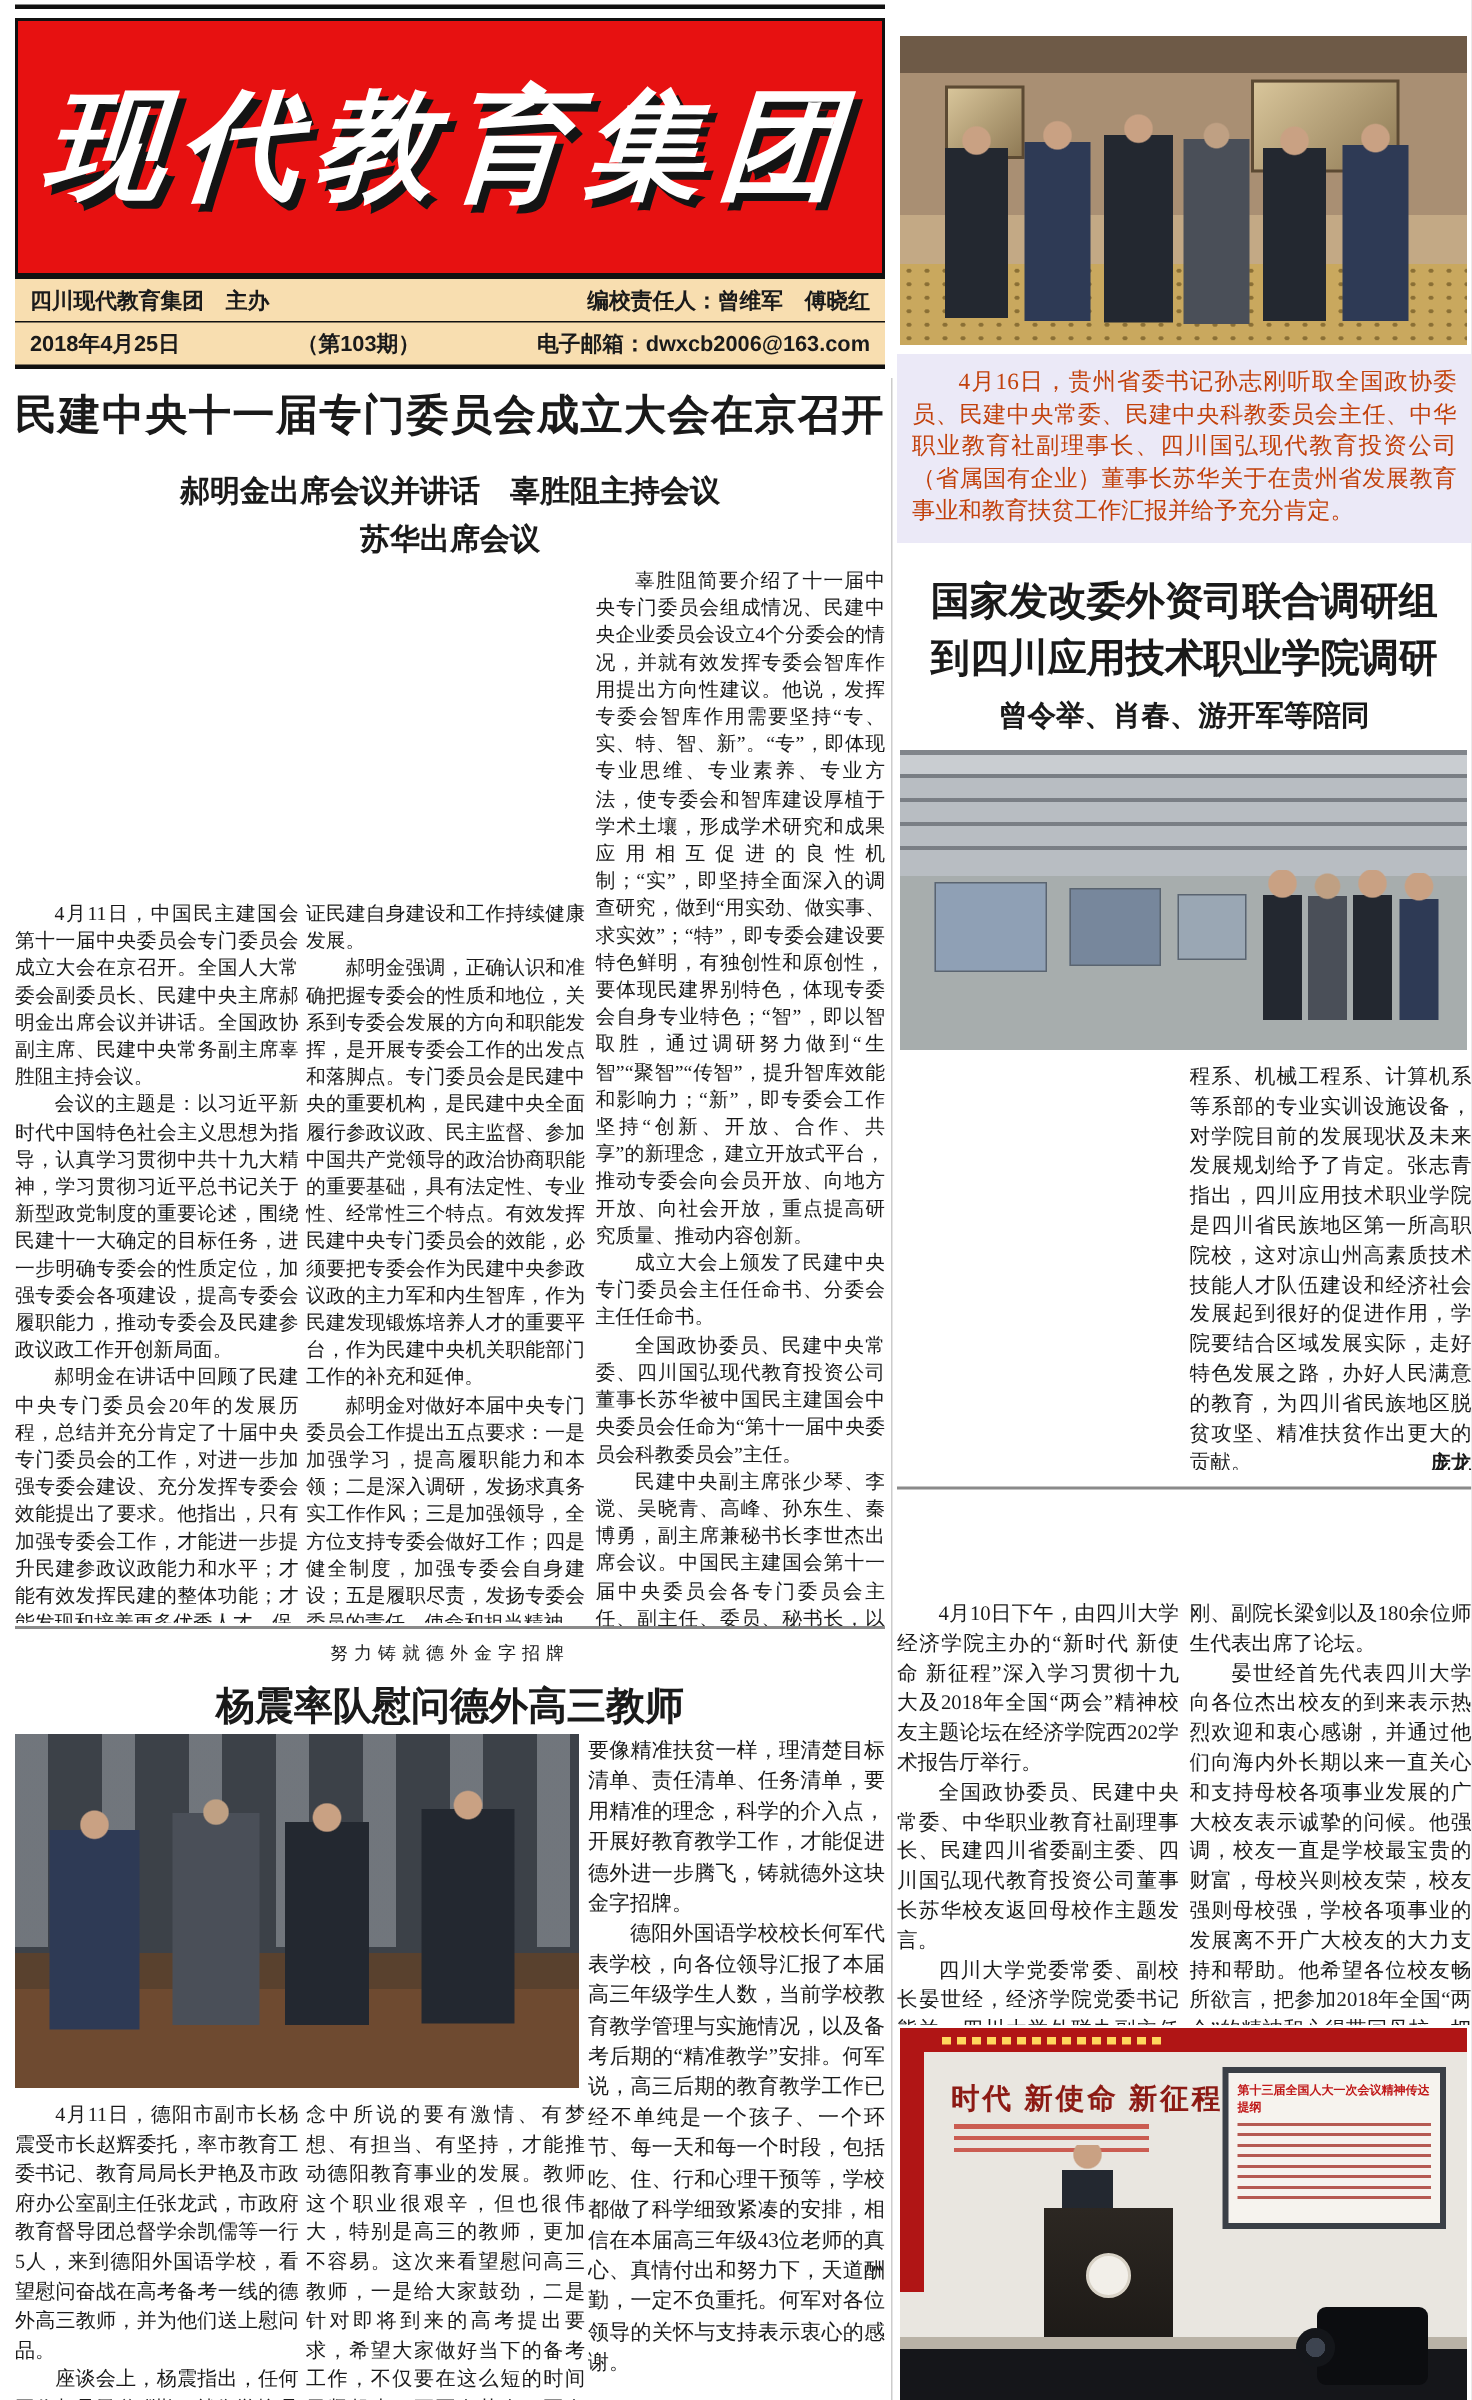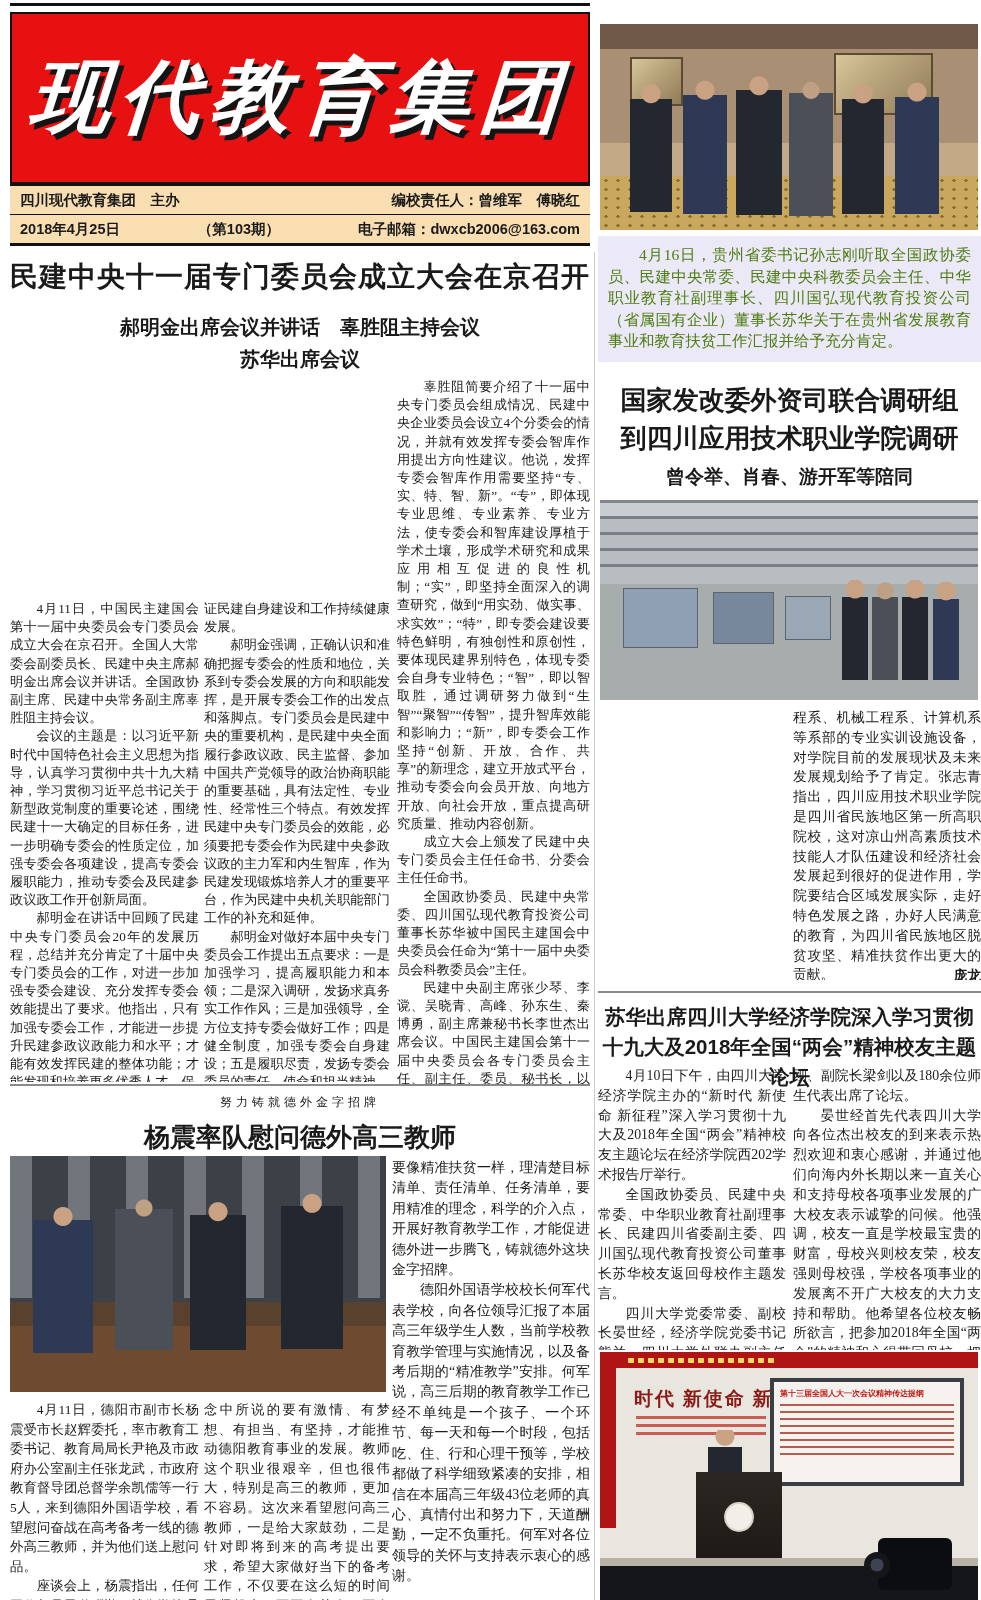--- a/index.html
+++ b/index.html
@@ -69,39 +69,39 @@
   .photo-forum { left:600px; top:1352px; width:378px; height:248px; background:#e9e6e0; }
   .photo-forum .topbanner { position:absolute; left:0; top:0; width:100%; height:16px; background:#b01515;
     display:flex; align-items:center; padding-left:28px; }
   .photo-forum .topbanner i { display:block; width:150px; height:5px;
     background:repeating-linear-gradient(90deg,#ffd75e 0 6px, rgba(0,0,0,0) 6px 10px); }
   .photo-forum .sidebanner { position:absolute; left:0; top:16px; width:16px; height:160px; background:#b01515; }
   .photo-forum .walltext { position:absolute; left:34px; top:34px; width:200px; color:#8c1a14;
     font-weight:bold; font-size:19px; letter-spacing:2px; }
   .photo-forum .wallsub { position:absolute; left:36px; top:64px; width:130px; height:22px;
     background:repeating-linear-gradient(180deg,#c33a2e 0 3px, rgba(0,0,0,0) 3px 8px); opacity:.8; }
-  .photo-forum .screen { position:absolute; right:14px; top:26px; width:194px; height:108px;
+  .photo-forum .screen { position:absolute; right:14px; top:26px; width:149px; height:108px;
     background:#f6f3ee; border:4px solid #3a3f46; padding:6px; }
   .photo-forum .screen .stitle { color:#c01818; font-size:8px; font-weight:bold; line-height:11px; }
   .photo-forum .screen .slines { margin-top:5px; height:52px;
     background:repeating-linear-gradient(180deg, rgba(160,40,30,.75) 0 2px, rgba(0,0,0,0) 2px 7px); }
   .photo-forum .podium { position:absolute; left:96px; top:120px; width:86px; height:96px;
     background:linear-gradient(180deg,#2c2722,#1c1916); }
   .photo-forum .emblem { position:absolute; left:124px; top:150px; width:30px; height:30px; border-radius:50%;
     background:#f2efe9; border:2px solid #d8d2c6; }
   .photo-forum .floorline { position:absolute; left:0; bottom:34px; width:100%; height:8px; background:#b9b2a6; }
   .photo-forum .fg { position:absolute; left:0; bottom:0; width:100%; height:34px; background:#15161a; }
   .photo-forum .camera { position:absolute; right:26px; bottom:10px; width:74px; height:52px; background:#0c0d10; border-radius:6px; }
   .photo-forum .lens { position:absolute; right:88px; bottom:22px; width:26px; height:26px; border-radius:50%;
     background:radial-gradient(circle,#3d4450 0 35%, #14161a 36%); }
 
   
   .caption {
     left:598px; top:236px; width:383px; height:126px;
-    background:#ebe9f7; color:#4d7c0f; font-size:15.5px; line-height:21.5px;
+    background:#ebe9f7; color:#c2410c; font-size:15.5px; line-height:21.5px;
     padding:8px 10px; text-align:justify; text-indent:2em;
   }
 
   
   .a1-headline { left:10px; top:258px; width:580px; text-align:center; font-weight:bold; font-size:28px; letter-spacing:1px; }
   .a1-sub1 { left:10px; top:314px; width:580px; text-align:center; font-weight:bold; font-size:20px; }
   .a1-sub2 { left:10px; top:346px; width:580px; text-align:center; font-weight:bold; font-size:20px; }
   .a2-head { left:598px; top:382px; width:383px; text-align:center; font-weight:bold; font-size:26px; line-height:38px;
     font-family:"Liberation Serif","DejaVu Serif",serif; }
   .a2-sub { left:598px; top:464px; width:383px; text-align:center; font-weight:bold; font-size:19px; }
@@ -209,24 +209,20 @@
     <div class="person p-navy" style="left:88%; top:41%; width:26px; height:98px;"></div>
   </div>
 
   <div class="col a2col a2c2">
     <p class="cont">程系、机械工程系、计算机系等系部的专业实训设施设备，对学院目前的发展现状及未来发展规划给予了肯定。张志青指出，四川应用技术职业学院是四川省民族地区第一所高职院校，这对凉山州高素质技术技能人才队伍建设和经济社会发展起到很好的促进作用，学院要结合区域发展实际，走好特色发展之路，办好人民满意的教育，为四川省民族地区脱贫攻坚、精准扶贫作出更大的贡献。</p>
     <div class="byline">庞龙</div>
   </div>
 
   <div class="abs hrule-right"></div>
 
-  <div class="abs a3-head heiti">
-    <div>苏华出席四川大学经济学院深入学习贯彻</div>
-    <div>十九大及2018年全国“两会”精神校友主题论坛</div>
-  </div>
   <div class="col a3col a3c1">
     <p>4月10日下午，由四川大学经济学院主办的“新时代 新使命 新征程”深入学习贯彻十九大及2018年全国“两会”精神校友主题论坛在经济学院西202学术报告厅举行。</p>
     <p>全国政协委员、民建中央常委、中华职业教育社副理事长、民建四川省委副主委、四川国弘现代教育投资公司董事长苏华校友返回母校作主题发言。</p>
     <p>四川大学党委常委、副校长晏世经，经济学院党委书记熊兰，四川大学外联办副主任白鹏，经济学院党委副书记涂</p>
   </div>
   <div class="col a3col a3c2">
     <p class="cont">刚、副院长梁剑以及180余位师生代表出席了论坛。</p>
     <p><span>晏世经首先代表四川大学向各位杰出校友的到来表示热烈欢迎和衷心感谢，并通过他们向海内外长期以来一直关心和支持母校各项事业发展的广大校友表示诚挚的问候。他强调，校友一直是学校最宝贵的财富，母校兴则校友荣，校友强则母校强，学校各项事业的发展离不开广大校友的大力支持和帮助。他希望各位校友畅所欲言，把参加2018年全国“两会”的精神和心得带回母校，把艰苦创业、</span></p>
   </div>
 

